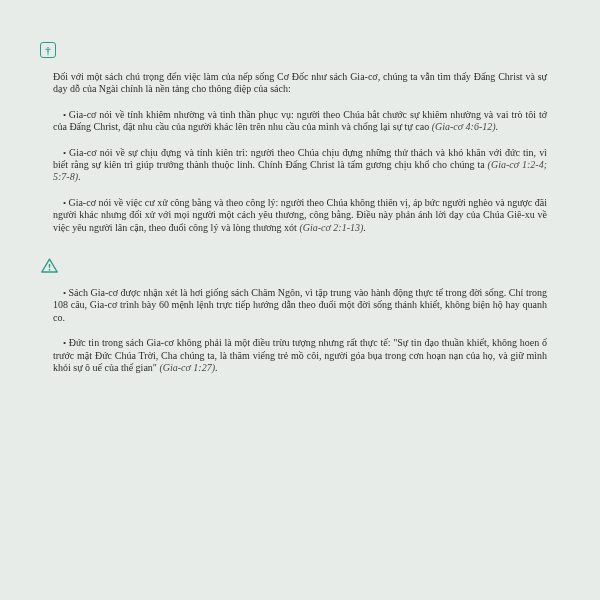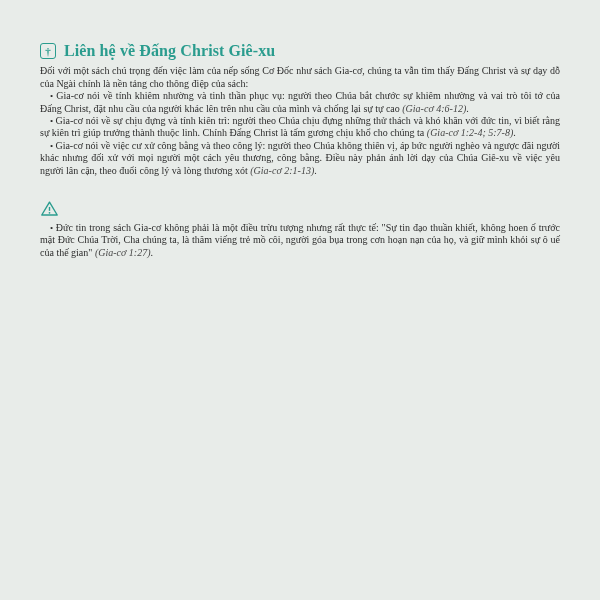--- a/index.html
+++ b/index.html
@@ -31,51 +31,51 @@
     border: 1.6px solid var(--accent, #2a9c8e);
     border-radius: 3px;
     display: flex; align-items: center; justify-content: center;
     font-size: 11px; font-weight: bold; line-height: 1;
     flex: 0 0 auto;
   }
   .warning-icon { flex: 0 0 auto; display: block; }
   .body-text {
     font-size: 10px; line-height: 12.4px;
     text-align: justify;
-    margin: 0;
+    margin: 13px;
     font-family: Liberation Serif, serif;
   }
   .bullet { text-indent: 10px; }
   .bullet .marker { font-size: 9px; }
   .ref { font-style: italic; color: #474747; }
 </style>
 </head>
 <body>
 
 <div class="page">
 
   <div class="section">
     <div class="section-header">
       <span class="cross-icon">†</span>
-      <h2 class="section-title">Liên hệ về Đấng Christ Giê-xu</h2>
     </div>
     <p class="body-text">Đối với một sách chú trọng đến việc làm của nếp sống Cơ Đốc như sách Gia-cơ, chúng ta vẫn tìm thấy Đấng Christ và sự dạy dỗ của Ngài chính là nền tảng cho thông điệp của sách:</p>
     <div class="bullet-list">
         <p class="body-text bullet"><span class="marker">• </span>Gia-cơ nói về tính khiêm nhường và tinh thần phục vụ: người theo Chúa bắt chước sự khiêm nhường và vai trò tôi tớ của Đấng Christ, đặt nhu cầu của người khác lên trên nhu cầu của mình và chống lại sự tự cao <em class="ref">(Gia-cơ 4:6-12)</em>.</p>
         <p class="body-text bullet"><span class="marker">• </span>Gia-cơ nói về sự chịu đựng và tính kiên trì: người theo Chúa chịu đựng những thử thách và khó khăn với đức tin, vì biết rằng sự kiên trì giúp trưởng thành thuộc linh. Chính Đấng Christ là tấm gương chịu khổ cho chúng ta <em class="ref">(Gia-cơ 1:2-4; 5:7-8)</em>.</p>
         <p class="body-text bullet"><span class="marker">• </span>Gia-cơ nói về việc cư xử công bằng và theo công lý: người theo Chúa không thiên vị, áp bức người nghèo và ngược đãi người khác nhưng đối xử với mọi người một cách yêu thương, công bằng. Điều này phản ánh lời dạy của Chúa Giê-xu về việc yêu người lân cận, theo đuổi công lý và lòng thương xót <em class="ref">(Gia-cơ 2:1-13)</em>.</p>
       </div>
   </div>
 
   <div class="section">
     <div class="section-header">
       <svg class="warning-icon" width="19" height="17" viewBox="0 0 24 22" aria-hidden="true">
         <path d="M12 2.8 L22 19.4 L2 19.4 Z" fill="none" stroke="currentColor" stroke-width="1.8" stroke-linejoin="round"></path>
         <line x1="12" y1="9" x2="12" y2="14" stroke="currentColor" stroke-width="1.8"></line>
         <circle cx="12" cy="16.6" r="1.15" fill="currentColor"></circle>
       </svg>
     </div>
     <div class="bullet-list">
+        <p class="body-text bullet"><span class="marker">• </span>Sách Gia-cơ được nhận xét là hơi giống sách Châm Ngôn, vì tập trung vào hành động thực tế trong đời sống. Chỉ trong 108 câu, Gia-cơ trình bày 60 mệnh lệnh trực tiếp hướng dẫn theo đuổi một đời sống thánh khiết, không biện hộ hay quanh co.</p>
         <p class="body-text bullet"><span class="marker">• </span>Đức tin trong sách Gia-cơ không phải là một điều trừu tượng nhưng rất thực tế: "Sự tin đạo thuần khiết, không hoen ố trước mặt Đức Chúa Trời, Cha chúng ta, là thăm viếng trẻ mồ côi, người góa bụa trong cơn hoạn nạn của họ, và giữ mình khỏi sự ô uế của thế gian" <em class="ref">(Gia-cơ 1:27)</em>.</p>
       </div>
   </div>
 
 </div>
 
 </body></html>

